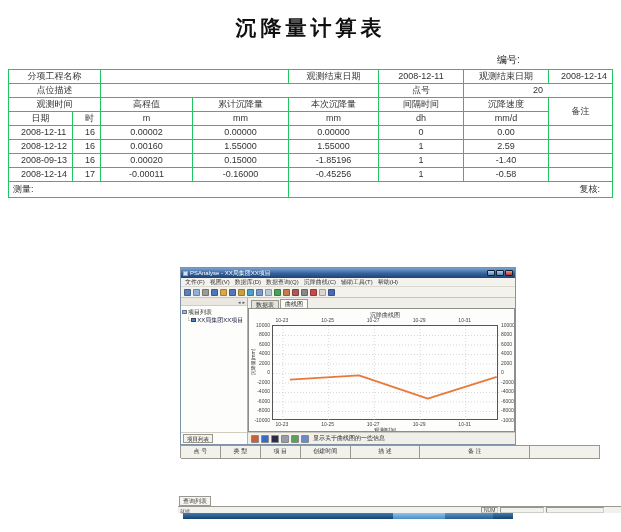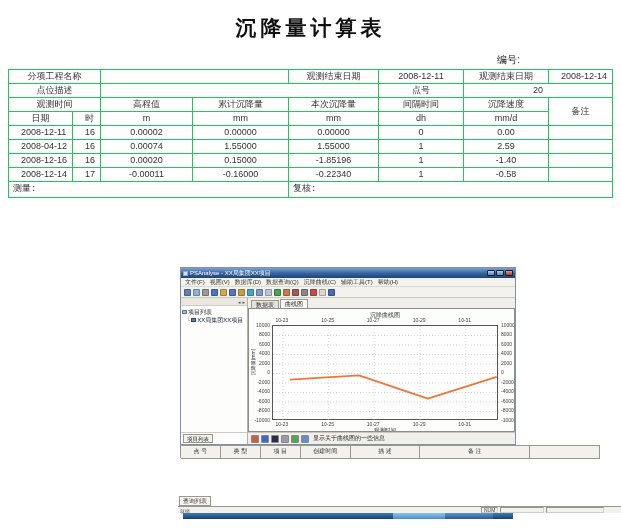--- a/index.html
+++ b/index.html
@@ -8,21 +8,21 @@
   .page { position:absolute; inset:0; }
 
   
   .doc-title { position:absolute; top:14px; left:0; width:100%; text-align:center;
     font-family:Liberation Mono, monospace; font-size:21px; font-weight:bold; letter-spacing:4px; color:#101010; }
   .doc-number { position:absolute; top:53px; left:497px; font-size:10px; color:#222; }
   table.calc { position:absolute; top:69px; left:8px; width:604px; border-collapse:collapse;
     table-layout:fixed; font-size:9px; color:#333; }
   table.calc td { border:1px solid #22c55e; text-align:center; height:14px; line-height:13px;
     overflow:hidden; white-space:nowrap; padding:0 12px; }
-  table.calc tr.footer td { height:16px;font-family:Liberation Mono, monospace; }
+  table.calc tr.footer td { height:16px; }
 
   
   .app { position:absolute; left:180px; top:267px; width:336px; height:178px;
     background:#f1efe9; border:1px solid #7e93a8; font-size:6px; color:#222; display:flex; flex-direction:column; }
   .titlebar { height:10px; flex:0 0 10px; background:linear-gradient(#7ba2d0,#35619c 55%,#1e4373);
     display:flex; align-items:center; padding:0 2px; color:#fff; }
   .app-ico { width:5px; height:5px; background:#cfe2f5; border:1px solid #9ab; margin-right:2px; }
   .app-title { font-size:6px; letter-spacing:0; flex:1; white-space:nowrap; overflow:hidden; }
   .win-btns { display:flex; gap:1px; }
   .wb { width:8px; height:6px; border:1px solid #123; border-radius:1px; background:linear-gradient(#b9d0e8,#5d86b5); }
@@ -145,52 +145,52 @@
           <td>2008-12-11</td>
           <td>16</td>
           <td>0.00002</td>
           <td>0.00000</td>
           <td>0.00000</td>
           <td>0</td>
           <td>0.00</td>
           <td></td>
         </tr>
         <tr>
-          <td>2008-04-12</td>
+          <td>2008-12-12</td>
           <td>16</td>
-          <td>0.00074</td>
+          <td>0.00160</td>
           <td>1.55000</td>
           <td>1.55000</td>
           <td>1</td>
           <td>2.59</td>
           <td></td>
         </tr>
         <tr>
-          <td>2008-12-16</td>
+          <td>2008-09-13</td>
           <td>16</td>
           <td>0.00020</td>
           <td>0.15000</td>
           <td>-1.85196</td>
           <td>1</td>
           <td>-1.40</td>
           <td></td>
         </tr>
         <tr>
           <td>2008-12-14</td>
           <td>17</td>
           <td>-0.00011</td>
           <td>-0.16000</td>
-          <td>-0.22340</td>
+          <td>-0.45256</td>
           <td>1</td>
           <td>-0.58</td>
           <td></td>
         </tr>
         <tr class="footer">
           <td colspan="4" style="text-align: left; padding-left: 4px;">测量:</td>
-          <td colspan="4" style="text-align: left; padding-left: 4px; margin-top: 20px;">复核:</td>
+          <td colspan="4" style="text-align: right; padding-left: 4px; margin-top: 20px;">复核:</td>
         </tr>
       </tbody>
   </table>
 
   <div class="app">
     <div class="titlebar">
       <span class="app-ico"></span>
       <span class="app-title">PSAnalyse - XX局集团XX项目</span>
       <span class="win-btns">
         <span class="wb"></span>

